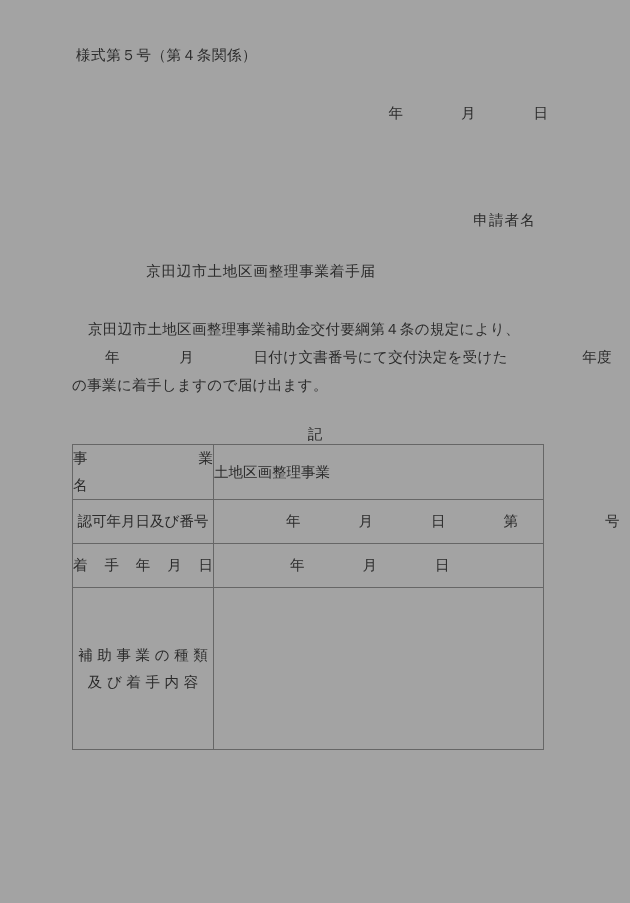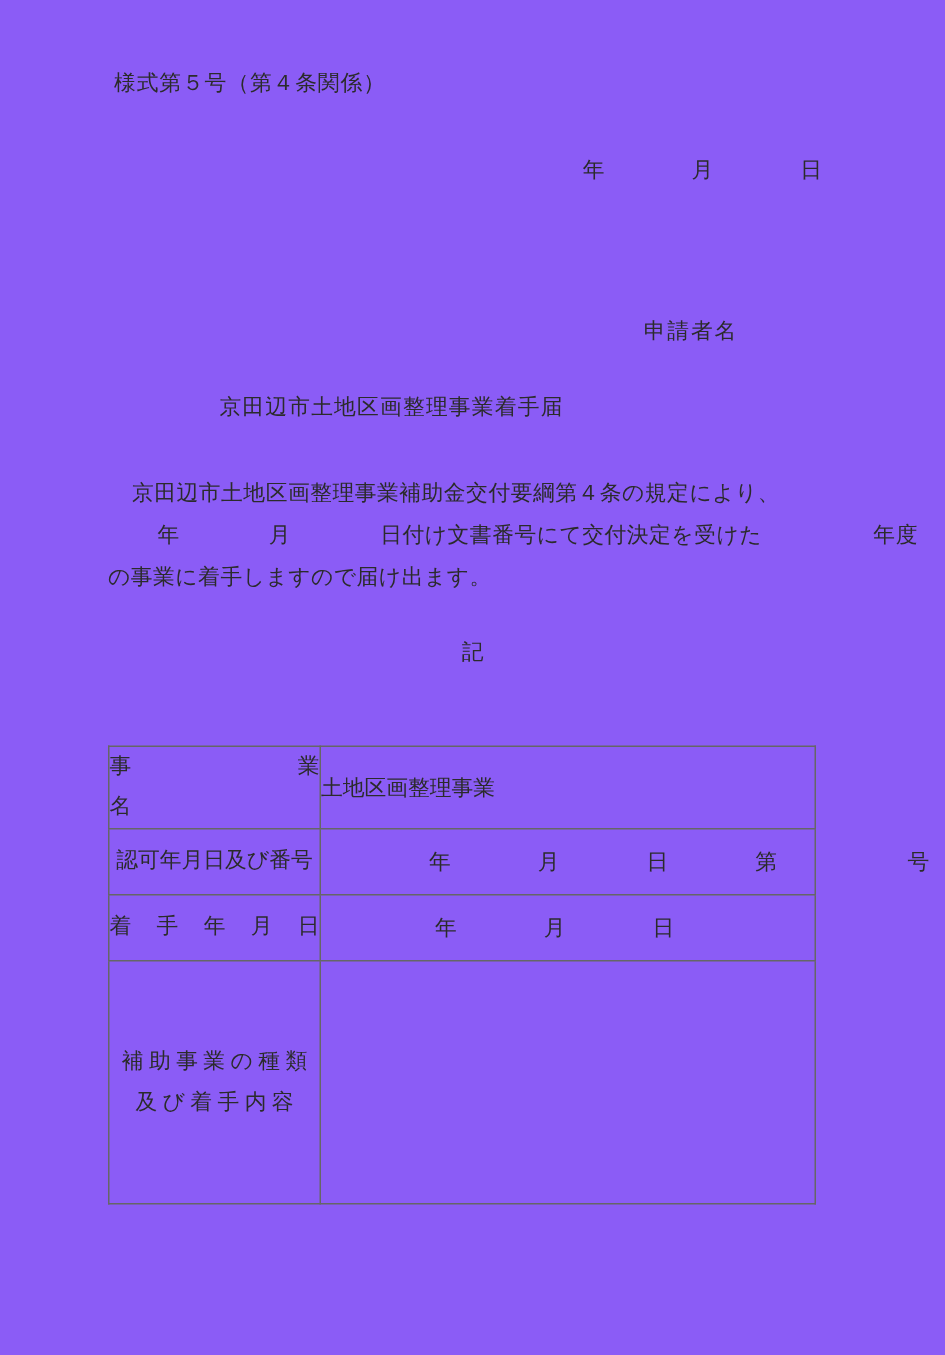--- a/index.html
+++ b/index.html
@@ -14,21 +14,21 @@
     position: relative;
     font-family: "DejaVu Serif", "Liberation Serif", serif;
     color: #2b2b2b;
     -webkit-font-smoothing: antialiased;
   }
   .page {
     position: absolute;
     inset: 0;
     width: 630px;
     height: 903px;
-    background: #8b5cf6;
+    background: #a3a3a3;
     overflow: hidden;
   }
 
   
   .abs { position: absolute; white-space: nowrap; }
 
   .form-no {
     left: 76px;
     top: 46px;
     font-size: 14.5px;
@@ -51,20 +51,21 @@
     letter-spacing: 0.6px;
   }
 
   .applicant {
     left: 0;
     top: 211px;
     width: 492px;
     text-align: right;
     font-size: 14.5px;
     letter-spacing: 1.2px;
+    padding-left: 44px;
   }
 
   .doc-title {
     left: 0;
     top: 262px;
     width: 522px;
     text-align: center;
     font-size: 14.5px;
     letter-spacing: 0.8px;
   }
@@ -88,26 +89,25 @@
     top: 425px;
     width: 630px;
     text-align: center;
     font-size: 14.5px;
   }
 
   
   .form-table {
     position: absolute;
     left: 72px;
-    top: 497px;
+    top: 444px;
     width: 471px;
     border-collapse: collapse;
     table-layout: fixed;
     font-size: 14.5px;
-    font-family: Liberation Serif, serif;
   }
   .form-table td {
     border: 1px solid #666666;
     padding: 0;
     vertical-align: middle;
     color: #2b2b2b;
   }
   .col-label { width: 141px; }
   .col-value { width: 330px; }
 

